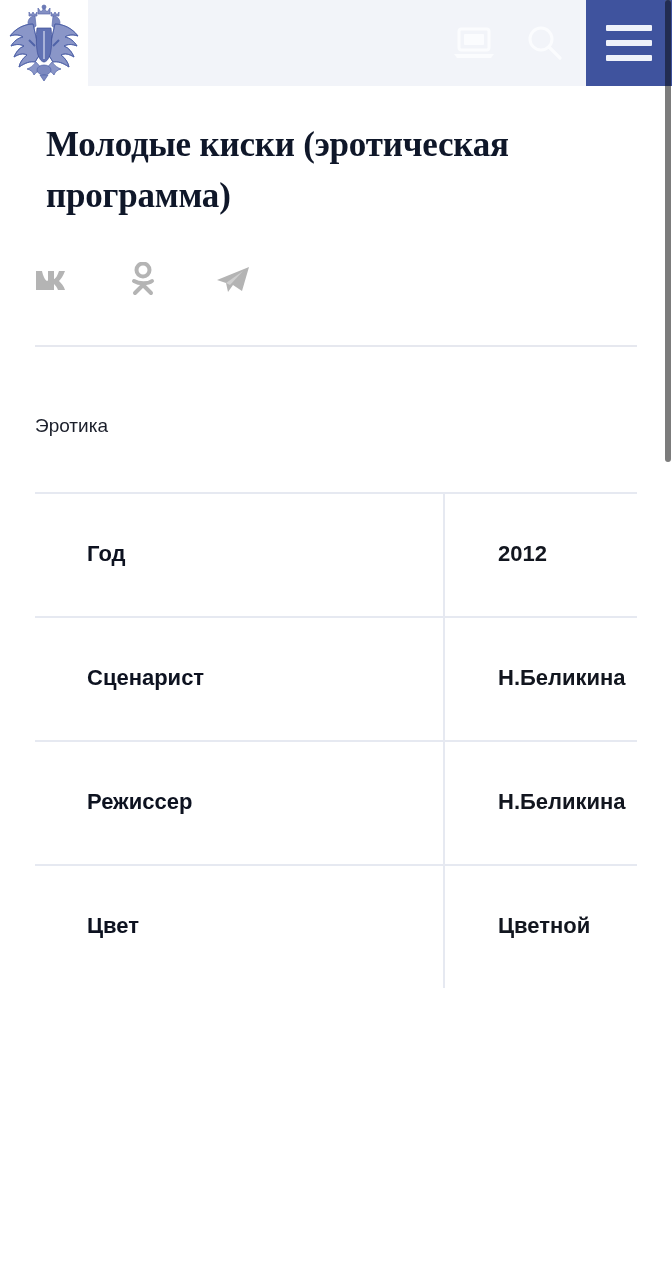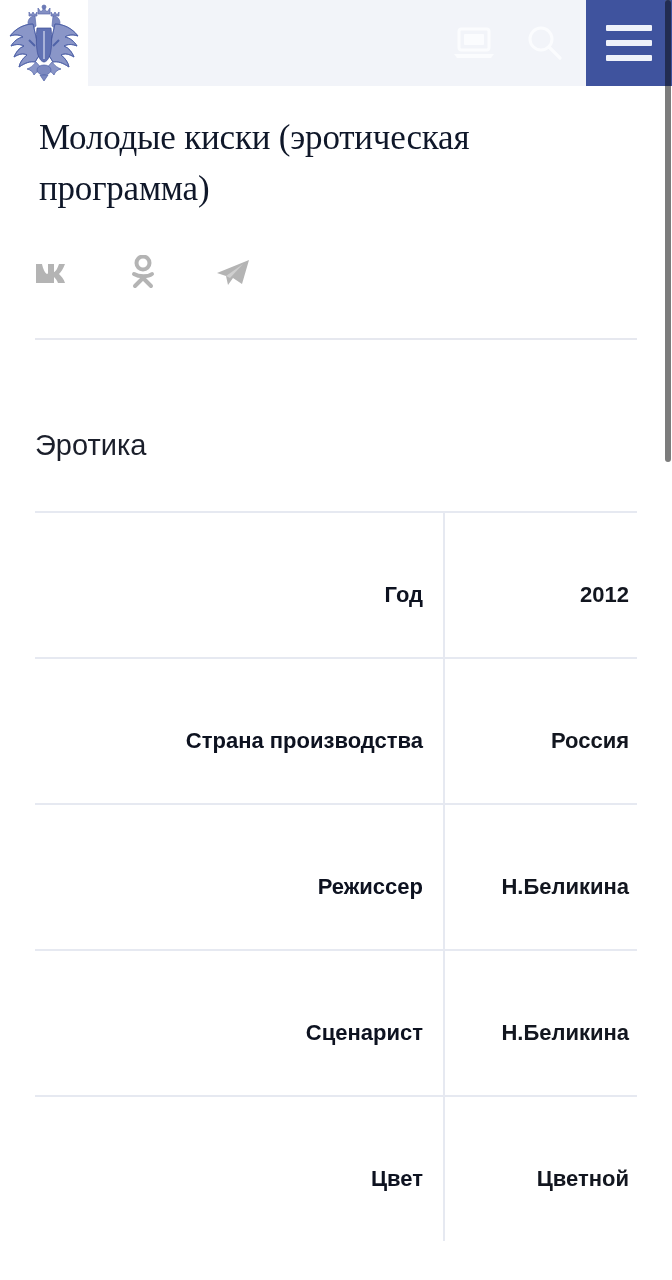--- a/index.html
+++ b/index.html
@@ -102,25 +102,25 @@
     border-radius: 3px 3px 0 0;
   }
 
   
   .content {
     padding: 0 35px;
   }
 
   .page-title {
     font-family: "Liberation Serif", serif;
-    font-weight: normal;
+    font-weight: bold;
     font-size: 35px;
     line-height: 51px;
     color: #0f1729;
-    margin: 4px;
+    margin: 11px;
     padding-top: 22px;
     letter-spacing: -0.2px;
   }
 
   .share-row {
     display: flex;
     align-items: center;
     gap: 54px;
     height: 80px;
     margin-top: 18px;
@@ -135,42 +135,41 @@
   }
   .share-icon svg { display: block; }
 
   .divider {
     height: 2px;
     background: #e6e8ef;
     margin-top: 26px;
   }
 
   .section-title {
-    font-size: 29px;
+    font-size: 19px;
     line-height: 34px;
     color: #1b1f2b;
     font-weight: normal;
     margin: 0;
-    padding-top: 88px;
+    padding-top: 62px;
   }
 
   
   .info-table {
     width: 100%;
     border-collapse: collapse;
     margin-top: 49px;
     table-layout: fixed;
   }
   .info-table tr {
     border-top: 2px solid #e6e9f1;
   }
   .info-table td {
     vertical-align: top;
-    padding: 60px 0 40px 0;
-    text-align: right;
+    padding: 38px 0 40px 0;
   }
   .info-table td.label {
     width: 409px;
     font-weight: bold;
     font-size: 22px;
     line-height: 44px;
     color: #0d1220;
     padding-left: 52px;
     padding-right: 20px;
     box-sizing: border-box;
@@ -281,32 +280,28 @@
 
   <h2 class="section-title">Эротика</h2>
 
   <table class="info-table">
     <tbody>
       <tr>
         <td class="label">Год</td>
         <td class="value">2012</td>
       </tr>
       <tr>
-        <td class="label">Страна производства</td>
-        <td class="value">Россия</td>
+        <td class="label">Сценарист</td>
+        <td class="value">Н.Беликина</td>
       </tr>
       <tr>
         <td class="label">Режиссер</td>
         <td class="value">Н.Беликина</td>
       </tr>
       <tr>
-        <td class="label">Сценарист</td>
-        <td class="value">Н.Беликина</td>
-      </tr>
-      <tr>
         <td class="label">Цвет</td>
         <td class="value">Цветной</td>
       </tr>
 
     </tbody>
   </table>
 </div>
 
 <div class="scrollbar-track">
   <div class="scrollbar-thumb"></div>

